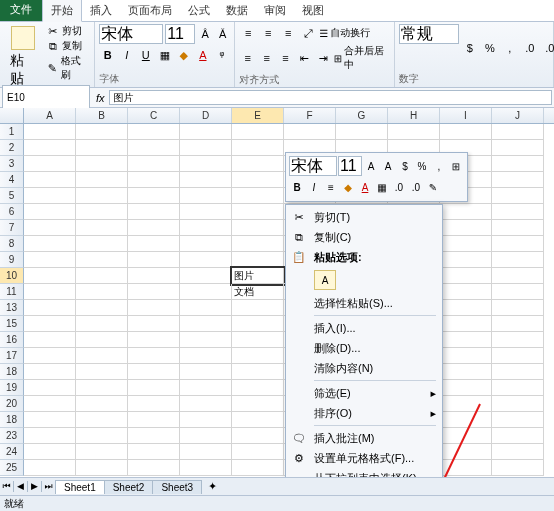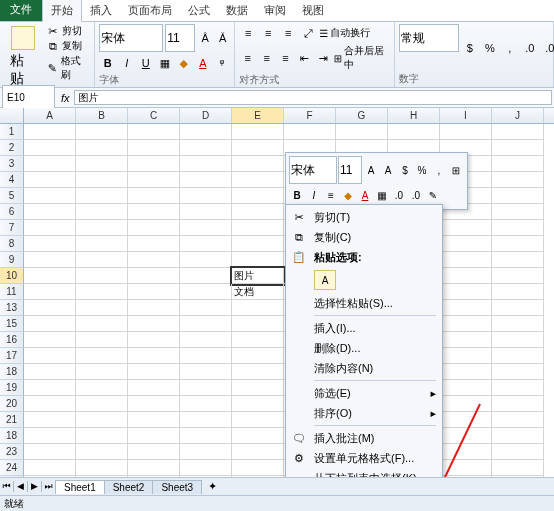--- a/index.html
+++ b/index.html
@@ -17,28 +17,28 @@
 .group-label { text-align: left; font-size: 10px; color: #666; margin-top: 1px; }
 .group-body { display: flex; gap: 2px; align-items: flex-start; flex: 1; }
 .btn-col { display: flex; flex-direction: column; gap: 1px; font-size: 10px; }
 .btn-col div { display: flex; align-items: center; gap: 2px; padding: 0 2px; }
 .icon-sm { width: 14px; height: 14px; display: inline-flex; align-items: center; justify-content: center; font-size: 11px; }
 .big-btn { display: flex; flex-direction: column; align-items: center; padding: 2px 6px; font-size: 14px; }
 .big-btn .ic { width: 24px; height: 24px; background: #fff8d8; border: 1px solid #d4c070; margin-bottom: 2px; }
 
 
 .font-row { display: flex; gap: 2px; align-items: center; }
-.sel { background: #fff; border: 1px solid #abc; font-size: 12px; padding: 0 1px; height: 28px; }
+.sel { background: #fff; border: 1px solid #abc; font-size: 16px; padding: 0 1px; height: 20px; }
 .sel.font { width: 64px; }
 .sel.size { width: 30px; }
 .fmt-btn { width: 18px; height: 18px; border: 1px solid transparent; display: inline-flex; align-items: center; justify-content: center; font-size: 11px; }
 
 
 .fbar { display: flex; height: 20px; border-bottom: 1px solid #b6c4d6; background: #f5f7fa; align-items: center; }
-.name-box { width: 53px; background: #fff; border: 1px solid #abc; margin: 1px 2px; padding: 6px 4px; font-size: 10px; }
+.name-box { width: 88px; background: #fff; border: 1px solid #abc; margin: 1px 2px; padding: 6px 4px; font-size: 10px; }
 .fx { padding: 0 4px; font-style: italic; }
 .finput { flex: 1; background: #fff; border: 1px solid #abc; margin: 1px 2px 1px 0; padding: 1px 4px; font-size: 10px; }
 
 
 .grid-wrap { position: relative; }
 .col-headers { display: flex; height: 16px; background: linear-gradient(#f7f9fc,#e4ebf3); border-bottom: 1px solid #9eb6ce; }
 .sel-all { width: 24px; border-right: 1px solid #9eb6ce; }
 .ch { flex: 0 0 52px; text-align: center; font-size: 10px; border-right: 1px solid #c8d4e0; line-height: 16px; color: #333; }
 .ch.active { background: #fde8b0; }
 .rows { }
@@ -419,33 +419,20 @@
         <div class="cell"></div>
         <div class="cell"></div>
         <div class="cell"></div>
         <div class="cell"></div>
         <div class="cell"></div>
         <div class="cell"></div>
         <div class="cell"></div>
       </div>
       <div class="row">
         <div class="rh">20</div>
-        <div class="cell"></div>
-        <div class="cell"></div>
-        <div class="cell"></div>
-        <div class="cell"></div>
-        <div class="cell"></div>
-        <div class="cell"></div>
-        <div class="cell"></div>
-        <div class="cell"></div>
-        <div class="cell"></div>
-        <div class="cell"></div>
-      </div>
-      <div class="row">
-        <div class="rh">21</div>
         <div class="cell"></div>
         <div class="cell"></div>
         <div class="cell"></div>
         <div class="cell"></div>
         <div class="cell"></div>
         <div class="cell"></div>
         <div class="cell"></div>
         <div class="cell"></div>
         <div class="cell"></div>
         <div class="cell"></div>

